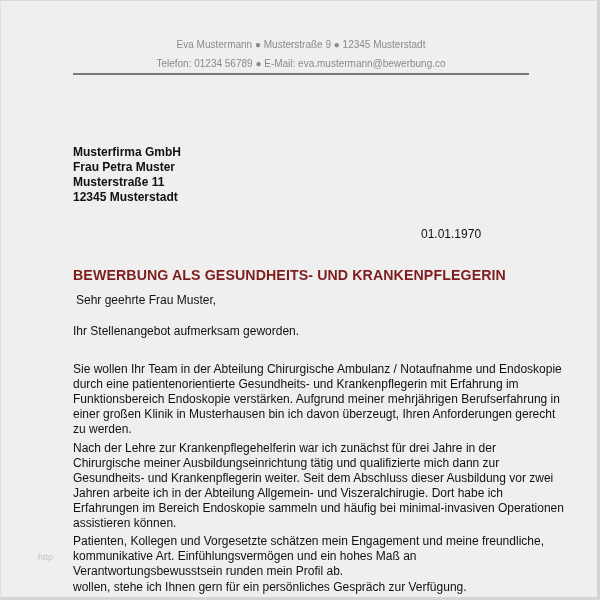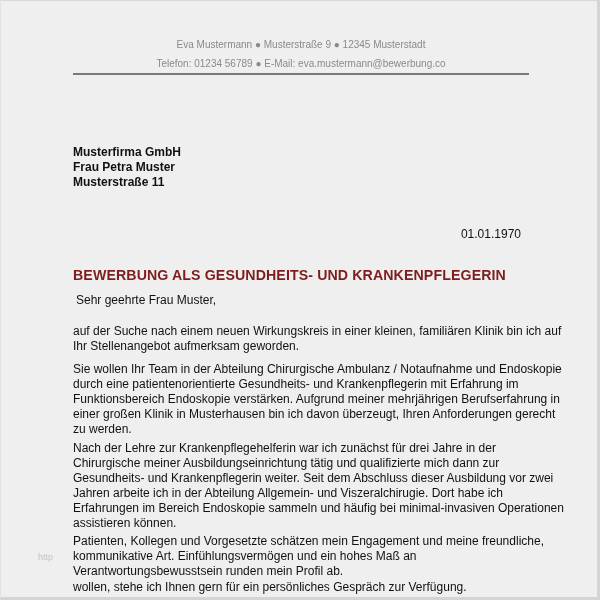--- a/index.html
+++ b/index.html
@@ -32,21 +32,20 @@
       position: absolute; left: 72px; top: 72px;
       width: 456px; height: 2px; background: #7a7a7a;
     }
     .recipient {
       position: absolute; left: 72px; top: 144px;
       font-size: 12px; font-weight: bold; line-height: 15px;
       color: #111;
     }
     .date {
       position: absolute; left: 420px; top: 226px; width: 100px;
-      text-align: right;
       font-size: 12px; color: #111;
     }
     .subject {
       position: absolute; left: 72px; top: 266px;
       font-size: 14.2px; font-weight: bold; color: #7f1d1d;
       letter-spacing: 0.1px;
     }
     .salutation {
       position: absolute; left: 75px; top: 292px;
       font-size: 12px; color: #111;
@@ -70,30 +69,30 @@
     <div>Eva Mustermann ● Musterstraße 9 ● 12345 Musterstadt</div>
     <div>Telefon: 01234 56789 ● E-Mail: eva.mustermann@bewerbung.co</div>
   </div>
 
   <div class="divider"></div>
 
   <div class="recipient">
     <div>Musterfirma GmbH</div>
     <div>Frau Petra Muster</div>
     <div>Musterstraße 11</div>
+    <div>12345 Musterstadt</div>
   </div>
 
   <div class="date">01.01.1970</div>
 
   <div class="subject">BEWERBUNG ALS GESUNDHEITS- UND KRANKENPFLEGERIN</div>
 
   <div class="salutation">Sehr geehrte Frau Muster,</div>
 
   <div class="para" style="top:323px;">
-    <span>auf der Suche nach einem neuen Wirkungskreis in einer kleinen, familiären Klinik bin ich auf</span>
     <span>Ihr Stellenangebot aufmerksam geworden.</span>
   </div>
 
   <div class="para" style="top:361px;">
     <span>Sie wollen Ihr Team in der Abteilung Chirurgische Ambulanz / Notaufnahme und Endoskopie</span>
     <span>durch eine patientenorientierte Gesundheits- und Krankenpflegerin mit Erfahrung im</span>
     <span>Funktionsbereich Endoskopie verstärken. Aufgrund meiner mehrjährigen Berufserfahrung in</span>
     <span>einer großen Klinik in Musterhausen bin ich davon überzeugt, Ihren Anforderungen gerecht</span>
     <span>zu werden.</span>
   </div>

